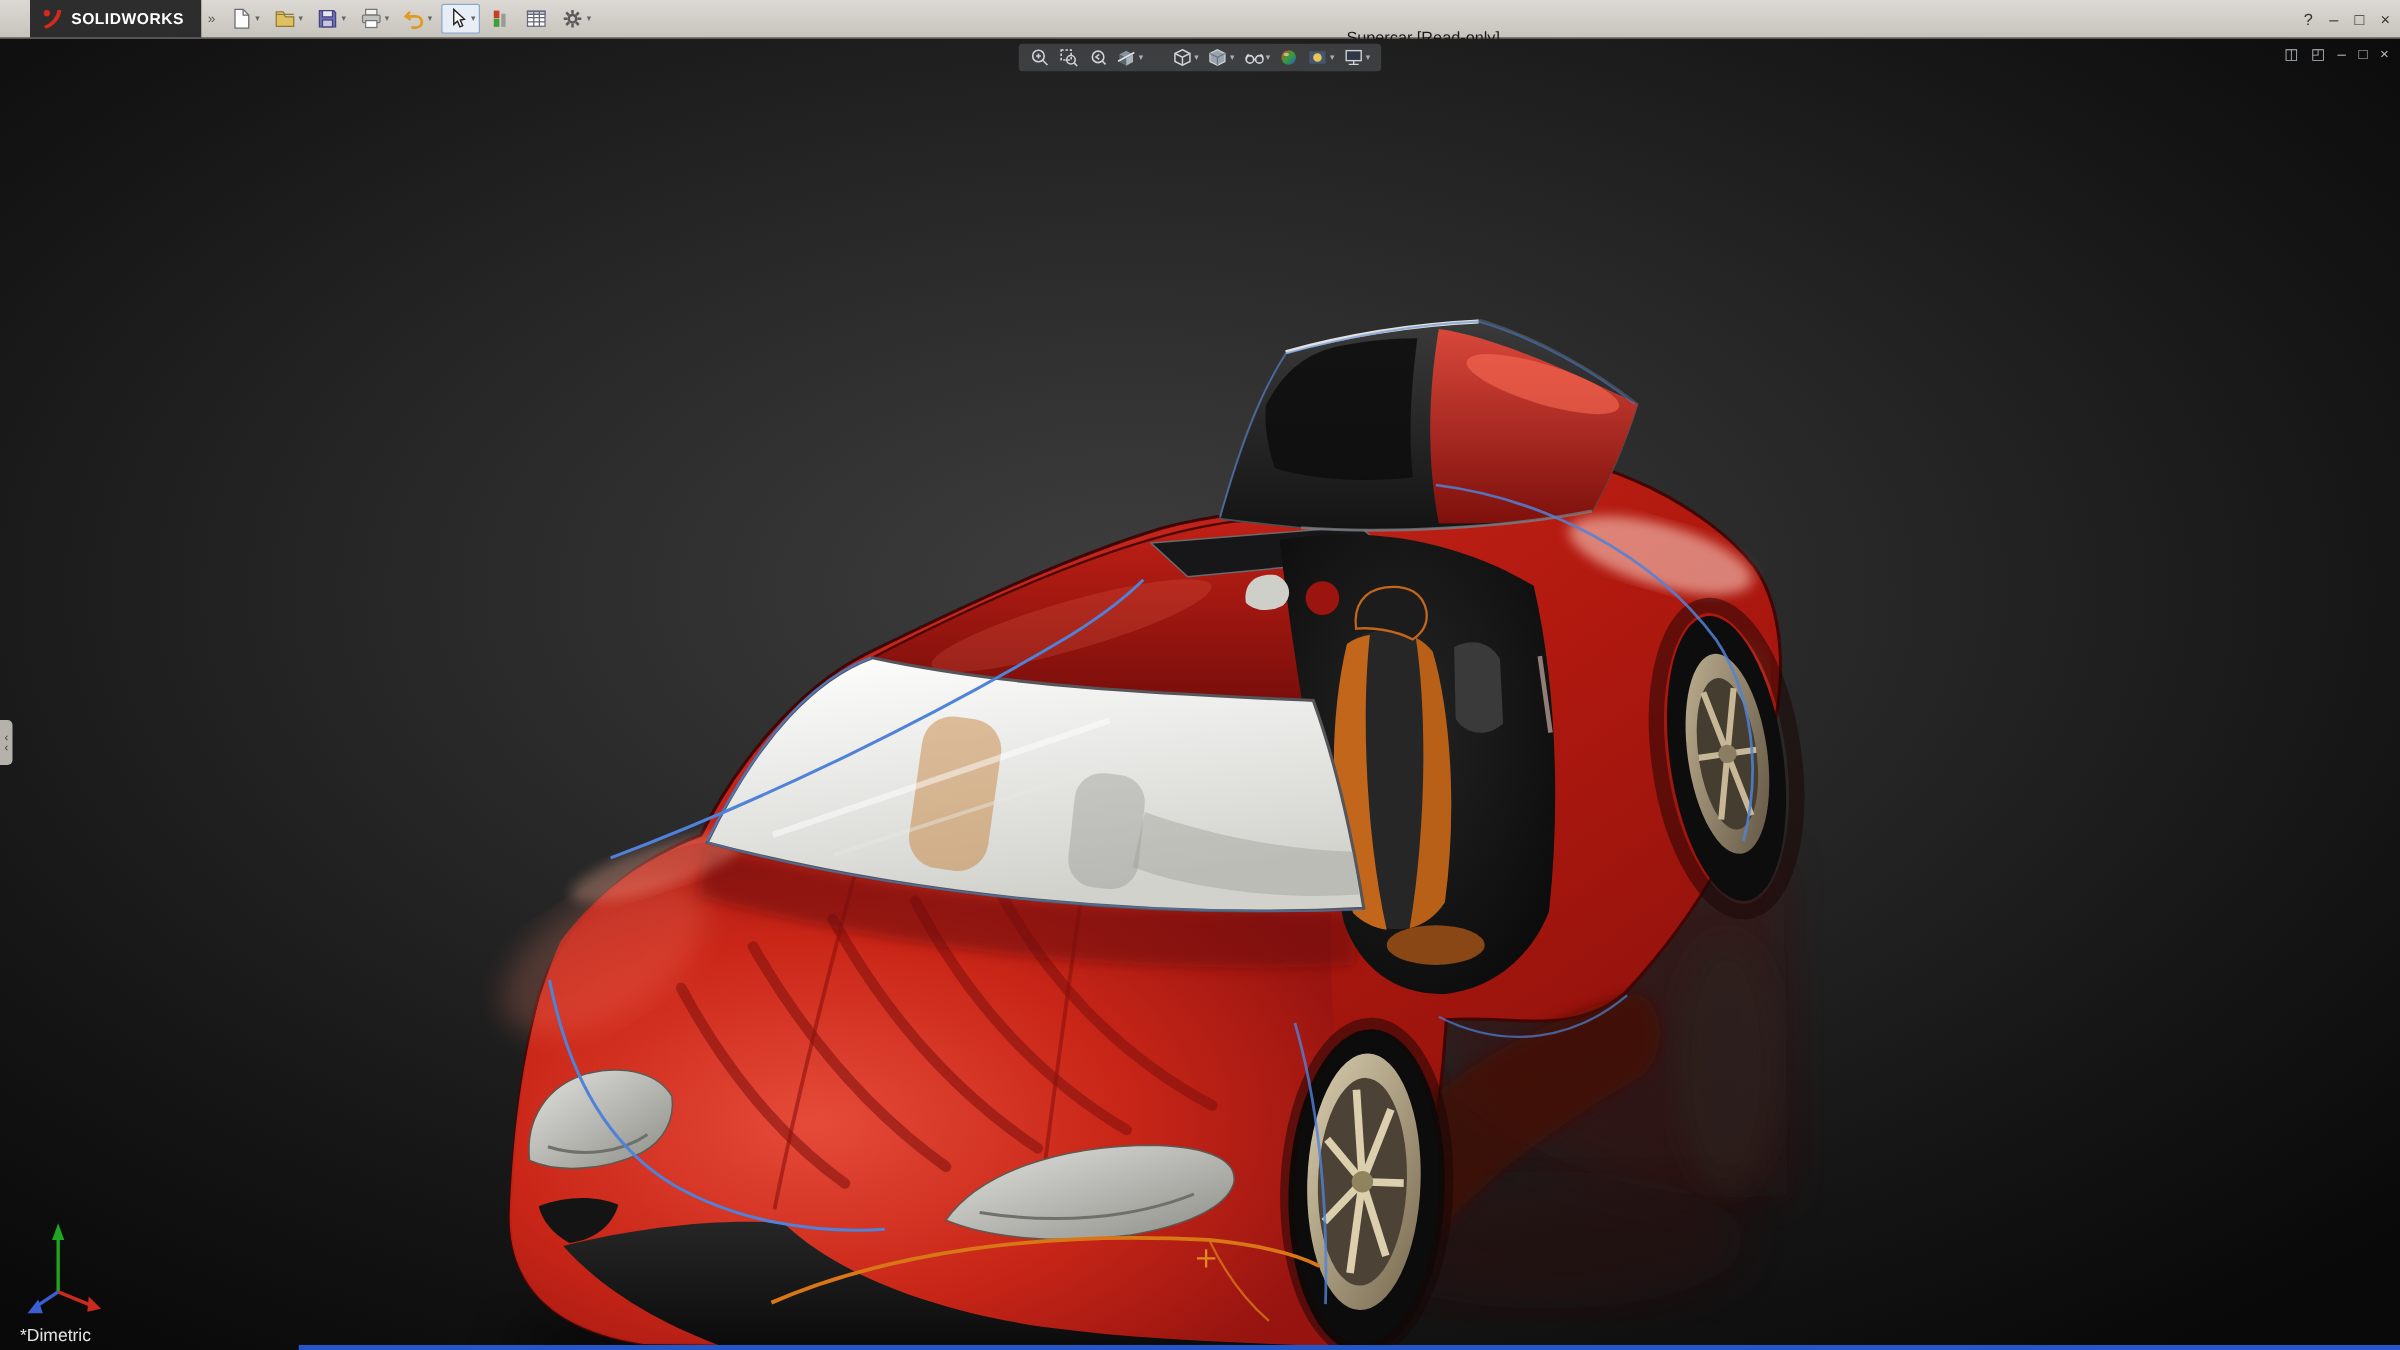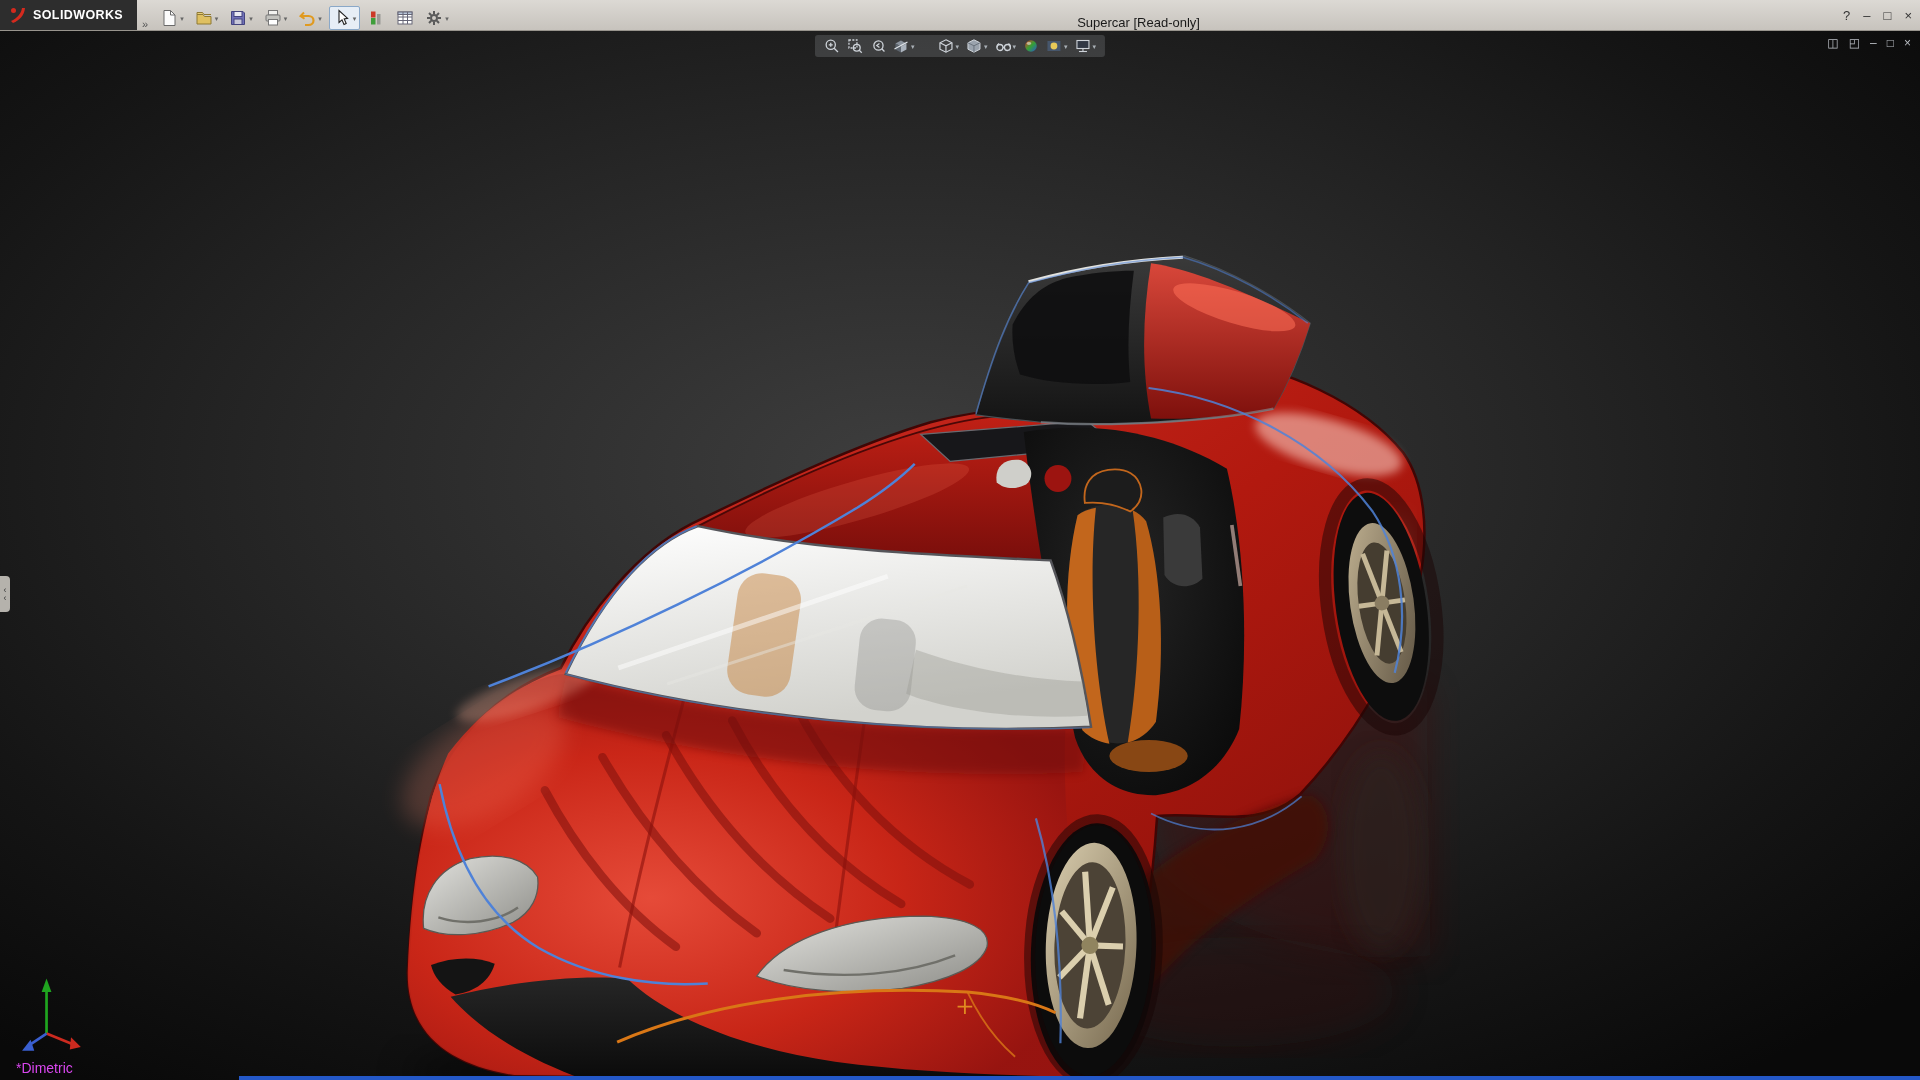--- a/index.html
+++ b/index.html
@@ -2,21 +2,21 @@
 <html><head>
 <meta charset="utf-8">
 <style>
   html,body{margin:0;padding:0;background:#000;}
   body{width:1920px;height:1080px;overflow:hidden;font-family:"Liberation Sans",sans-serif;}
   .app{width:1920px;height:1080px;display:flex;flex-direction:column;}
   button{font-family:"Liberation Sans",sans-serif;cursor:default;background:none;border:none;padding:0;}
 
   
   .titlebar{flex:0 0 30px;height:30px;background:linear-gradient(#dcd9d4,#c7c3bd);
-    border-bottom:1px solid #98948d;display:flex;align-items:flex-end;position:relative;}
+    border-bottom:1px solid #98948d;display:flex;align-items:center;position:relative;padding-left:24px;}
   .logo{height:100%;background:#2d2d2d;display:flex;align-items:center;gap:5px;padding:0 14px 0 8px;}
   .logo-text{color:#ffffff;font-weight:bold;font-size:12.5px;letter-spacing:.4px;}
   .expand-arrow{color:#555;font-size:11px;margin:0 8px 0 5px;}
   .toolbar{display:flex;align-items:center;gap:3px;}
   .tb{display:flex;align-items:center;gap:2px;padding:2px 3px;border:1px solid transparent;}
   .tb.active{border:1px solid #8aa8c8;background:#e7eef6;border-radius:2px;}
   .caret{font-size:7px;color:#666;line-height:1;}
   .doc-title{position:absolute;left:59.3%;transform:translateX(-50%);font-size:13px;color:#1a1a1a;white-space:nowrap;margin-top:28px;}
   .win-controls{position:absolute;right:8px;top:0;height:30px;display:flex;gap:13px;align-items:center;}
   .win-btn{font-size:13px;color:#333;line-height:1;}
@@ -26,21 +26,21 @@
   .scene{position:absolute;left:0;top:0;width:100%;height:100%;display:block;}
   .headsup{position:absolute;top:4px;left:50%;transform:translateX(-50%);display:flex;align-items:center;gap:7px;
     background:rgba(168,173,179,.22);border-radius:3px;padding:3px 9px;}
   .hu-btn{display:flex;align-items:center;gap:2px;}
   .hu-caret{font-size:7px;color:#aab0b6;line-height:1;}
   .hu-gap{width:9px;}
   .vp-controls{position:absolute;top:6px;right:9px;display:flex;gap:10px;align-items:center;}
   .vp-btn{color:#b9bdc3;font-size:12px;line-height:1;}
   .side-tab{position:absolute;left:0;top:545px;width:10px;height:36px;background:#b5b2ac;border-radius:0 4px 4px 0;
     display:flex;flex-direction:column;align-items:center;justify-content:center;color:#3a3a3a;font-size:9px;line-height:.9;}
-  .orientation-label{position:absolute;left:16px;bottom:4px;color:#d946ef;font-size:14px;}
+  .orientation-label{position:absolute;left:16px;bottom:4px;color:#e5e5e5;font-size:14px;}
   .bottom-line{position:absolute;bottom:0;left:239px;right:0;height:4px;background:#2458c8;}
 </style>
 </head>
 <body>
 
 <div class="app">
 
   <header class="titlebar">
     <div class="logo">
       <svg width="20" height="18" viewBox="0 0 20 18">

